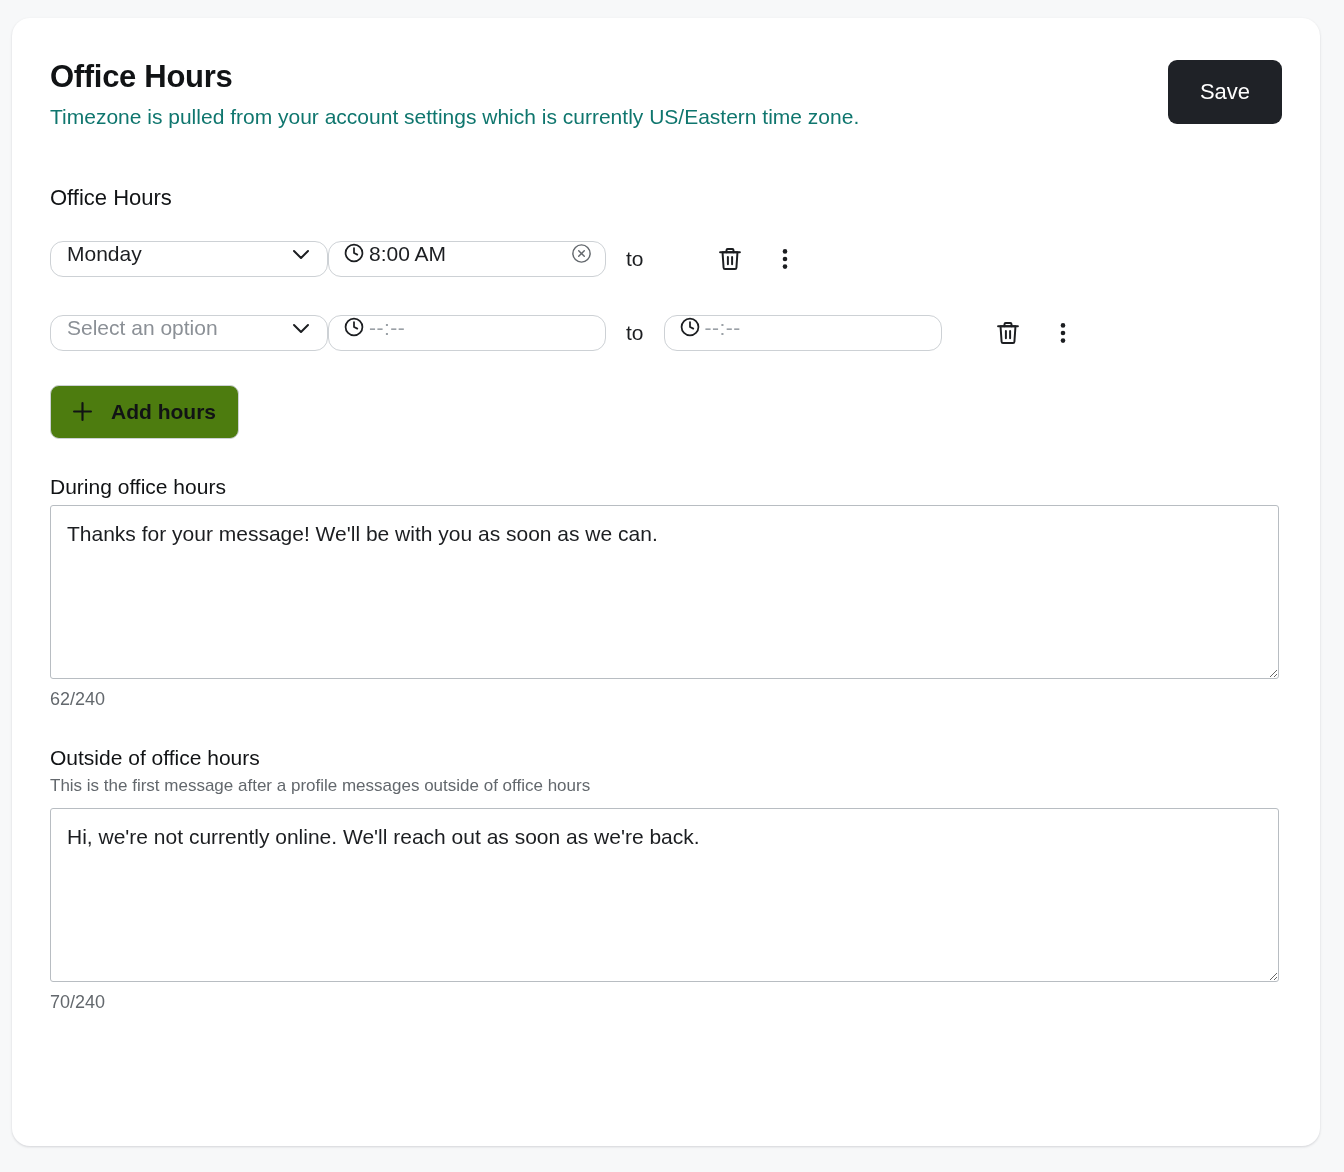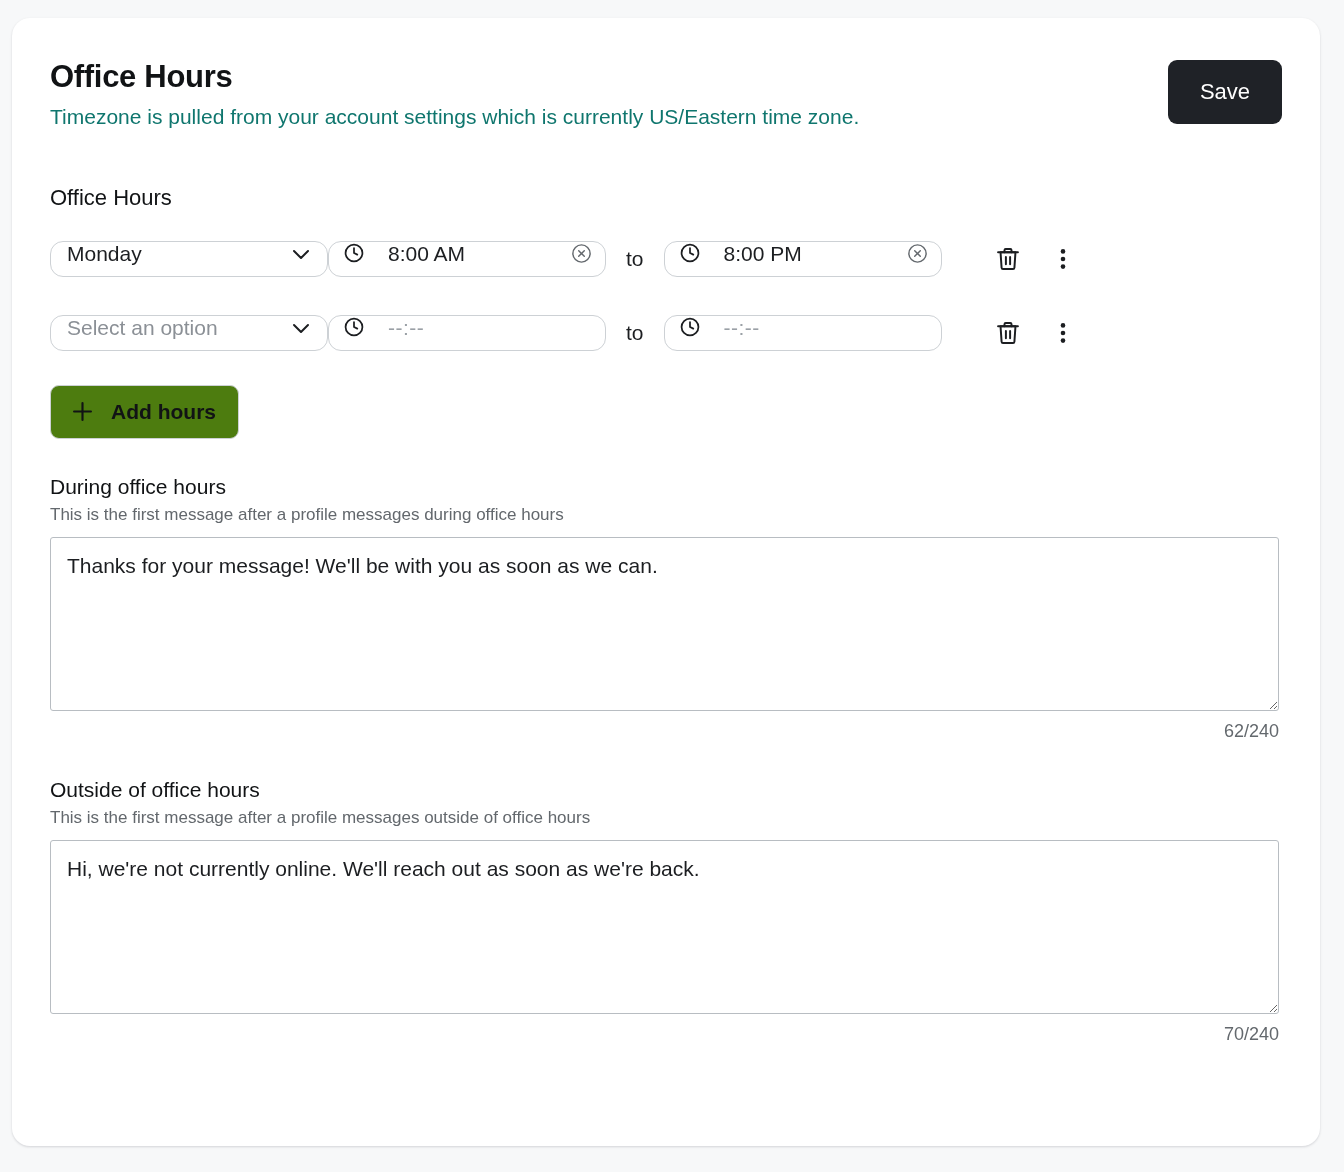--- a/index.html
+++ b/index.html
@@ -108,21 +108,21 @@
   .day-select .value {
     font-size: 21px;
     color: #1c1e21;
   }
   .day-select .value.placeholder { color: #8b9096; }
 
   .time-field {
     width: 278px;
     padding: 0 12px 0 14px;
     justify-content: flex-start;
-    gap: 23px;
+    gap: 4px;
   }
   .time-field .value {
     font-size: 21px;
     color: #1c1e21;
     flex: 1;
   }
   .time-field .value.placeholder {
     color: #9aa0a6;
     letter-spacing: 0.5px;
   }
@@ -190,21 +190,21 @@
     font-size: 21px;
     font-family: "Liberation Sans", sans-serif;
     color: #1c1e21;
     line-height: 1.35;
     resize: vertical;
     outline: none;
     background: #fff;
   }
   .char-count {
     width: 1229px;
-    text-align: right;
+    text-align: left;
     font-size: 18px;
     color: #63686d;
     margin-top: 10px;
   }
 
   svg { display: block; }
 </style>
 </head>
 <body>
 
@@ -248,36 +248,20 @@
             <svg width="23" height="23" viewBox="0 0 24 24" fill="none" stroke="#63686d" stroke-width="1.5" stroke-linecap="round">
                 <circle cx="12" cy="12" r="9"></circle>
                 <line x1="9.1" y1="9.1" x2="14.9" y2="14.9"></line>
                 <line x1="14.9" y1="9.1" x2="9.1" y2="14.9"></line>
               </svg>
           </span>
         </div>
 
         <span class="to-label">to</span>
 
-        <div class="field time-field">
-          <span>
-            <svg width="22" height="22" viewBox="0 0 24 24" fill="none" stroke="#1c1e21" stroke-width="1.9" stroke-linecap="round" stroke-linejoin="round">
-                <circle cx="12" cy="12" r="9.2"></circle>
-                <polyline points="12 6.6 12 12 15.6 13.8"></polyline>
-              </svg>
-          </span>
-          <span class="value">8:00 PM</span>
-          <span>
-            <svg width="23" height="23" viewBox="0 0 24 24" fill="none" stroke="#63686d" stroke-width="1.5" stroke-linecap="round">
-                <circle cx="12" cy="12" r="9"></circle>
-                <line x1="9.1" y1="9.1" x2="14.9" y2="14.9"></line>
-                <line x1="14.9" y1="9.1" x2="9.1" y2="14.9"></line>
-              </svg>
-          </span>
-        </div>
 
         <button class="row-action trash-btn">
           <span>
             <svg width="28" height="28" viewBox="0 0 24 24" fill="none" stroke="#1c1e21" stroke-width="1.7" stroke-linecap="round" stroke-linejoin="round">
                 <polyline points="3.5 6.2 20.5 6.2"></polyline>
                 <path d="M9 6.2V4.4a1 1 0 0 1 1-1h4a1 1 0 0 1 1 1v1.8"></path>
                 <path d="M5.6 6.2h12.8l-.9 13.3a1.2 1.2 0 0 1-1.2 1.1H7.7a1.2 1.2 0 0 1-1.2-1.1Z"></path>
                 <line x1="10.2" y1="10.3" x2="10.2" y2="16.6"></line>
                 <line x1="13.8" y1="10.3" x2="13.8" y2="16.6"></line>
               </svg>
@@ -358,21 +342,20 @@
             <line x1="12" y1="4.5" x2="12" y2="19.5"></line>
             <line x1="4.5" y1="12" x2="19.5" y2="12"></line>
           </svg>
       </span>
       <span class="label">Add hours</span>
     </button>
 
     
     <div class="msg-block">
       <div class="msg-title">During office hours</div>
-      <div class="msg-help">This is the first message after a profile messages during office hours</div>
       <textarea class="msg-textarea" style="">Thanks for your message! We'll be with you as soon as we can.</textarea>
       <div class="char-count">62/240</div>
     </div>
 
     
     <div class="msg-block">
       <div class="msg-title">Outside of office hours</div>
       <div class="msg-help">This is the first message after a profile messages outside of office hours</div>
       <textarea class="msg-textarea" style="">Hi, we're not currently online. We'll reach out as soon as we're back.</textarea>
       <div class="char-count">70/240</div>

